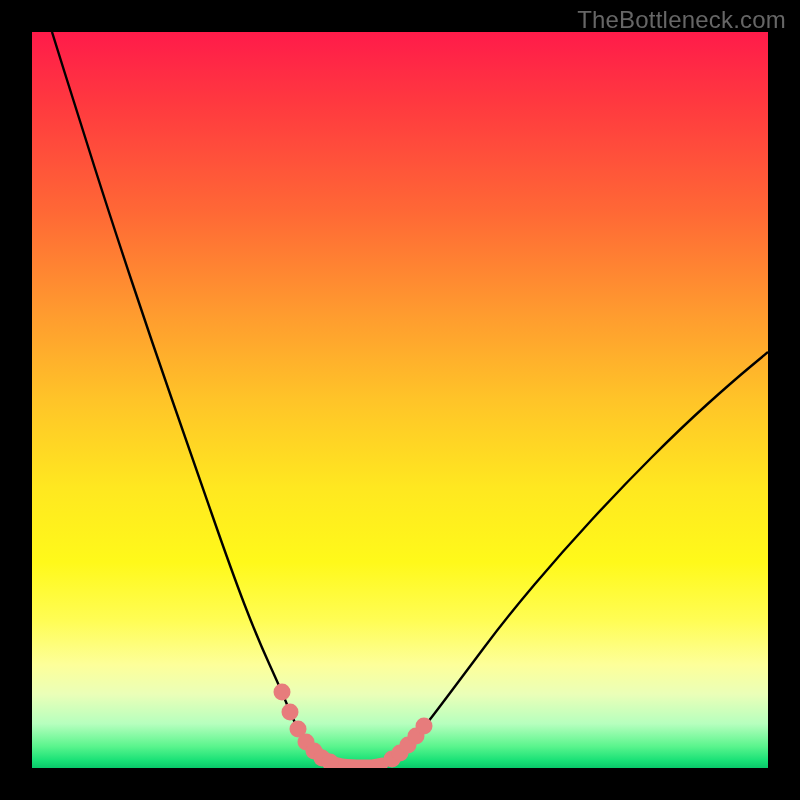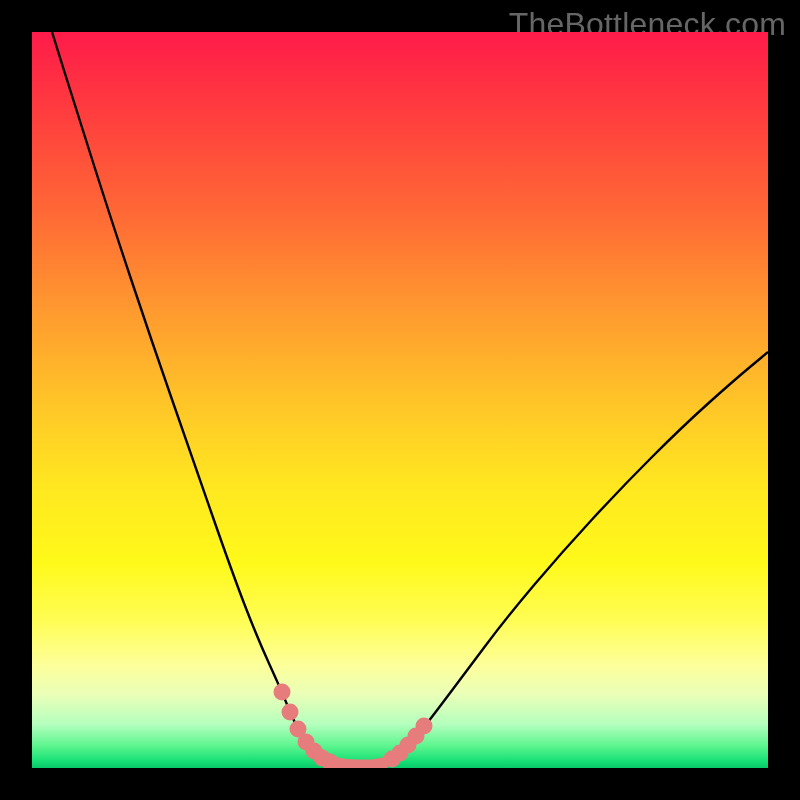--- a/index.html
+++ b/index.html
@@ -8,21 +8,21 @@
     position: absolute;
     left: 0; top: 0;
     width: 800px; height: 800px;
     background: #000;
   }
   .watermark {
     position: absolute;
     top: 6px;
     right: 14px;
     font-family: Arial, Helvetica, sans-serif;
-    font-size: 32px;
+    font-size: 24px;
     font-weight: 500;
     color: #666;
     letter-spacing: 0.2px;
   }
   .plot {
     position: absolute;
     left: 32px;
     top: 32px;
     width: 736px;
     height: 736px;

